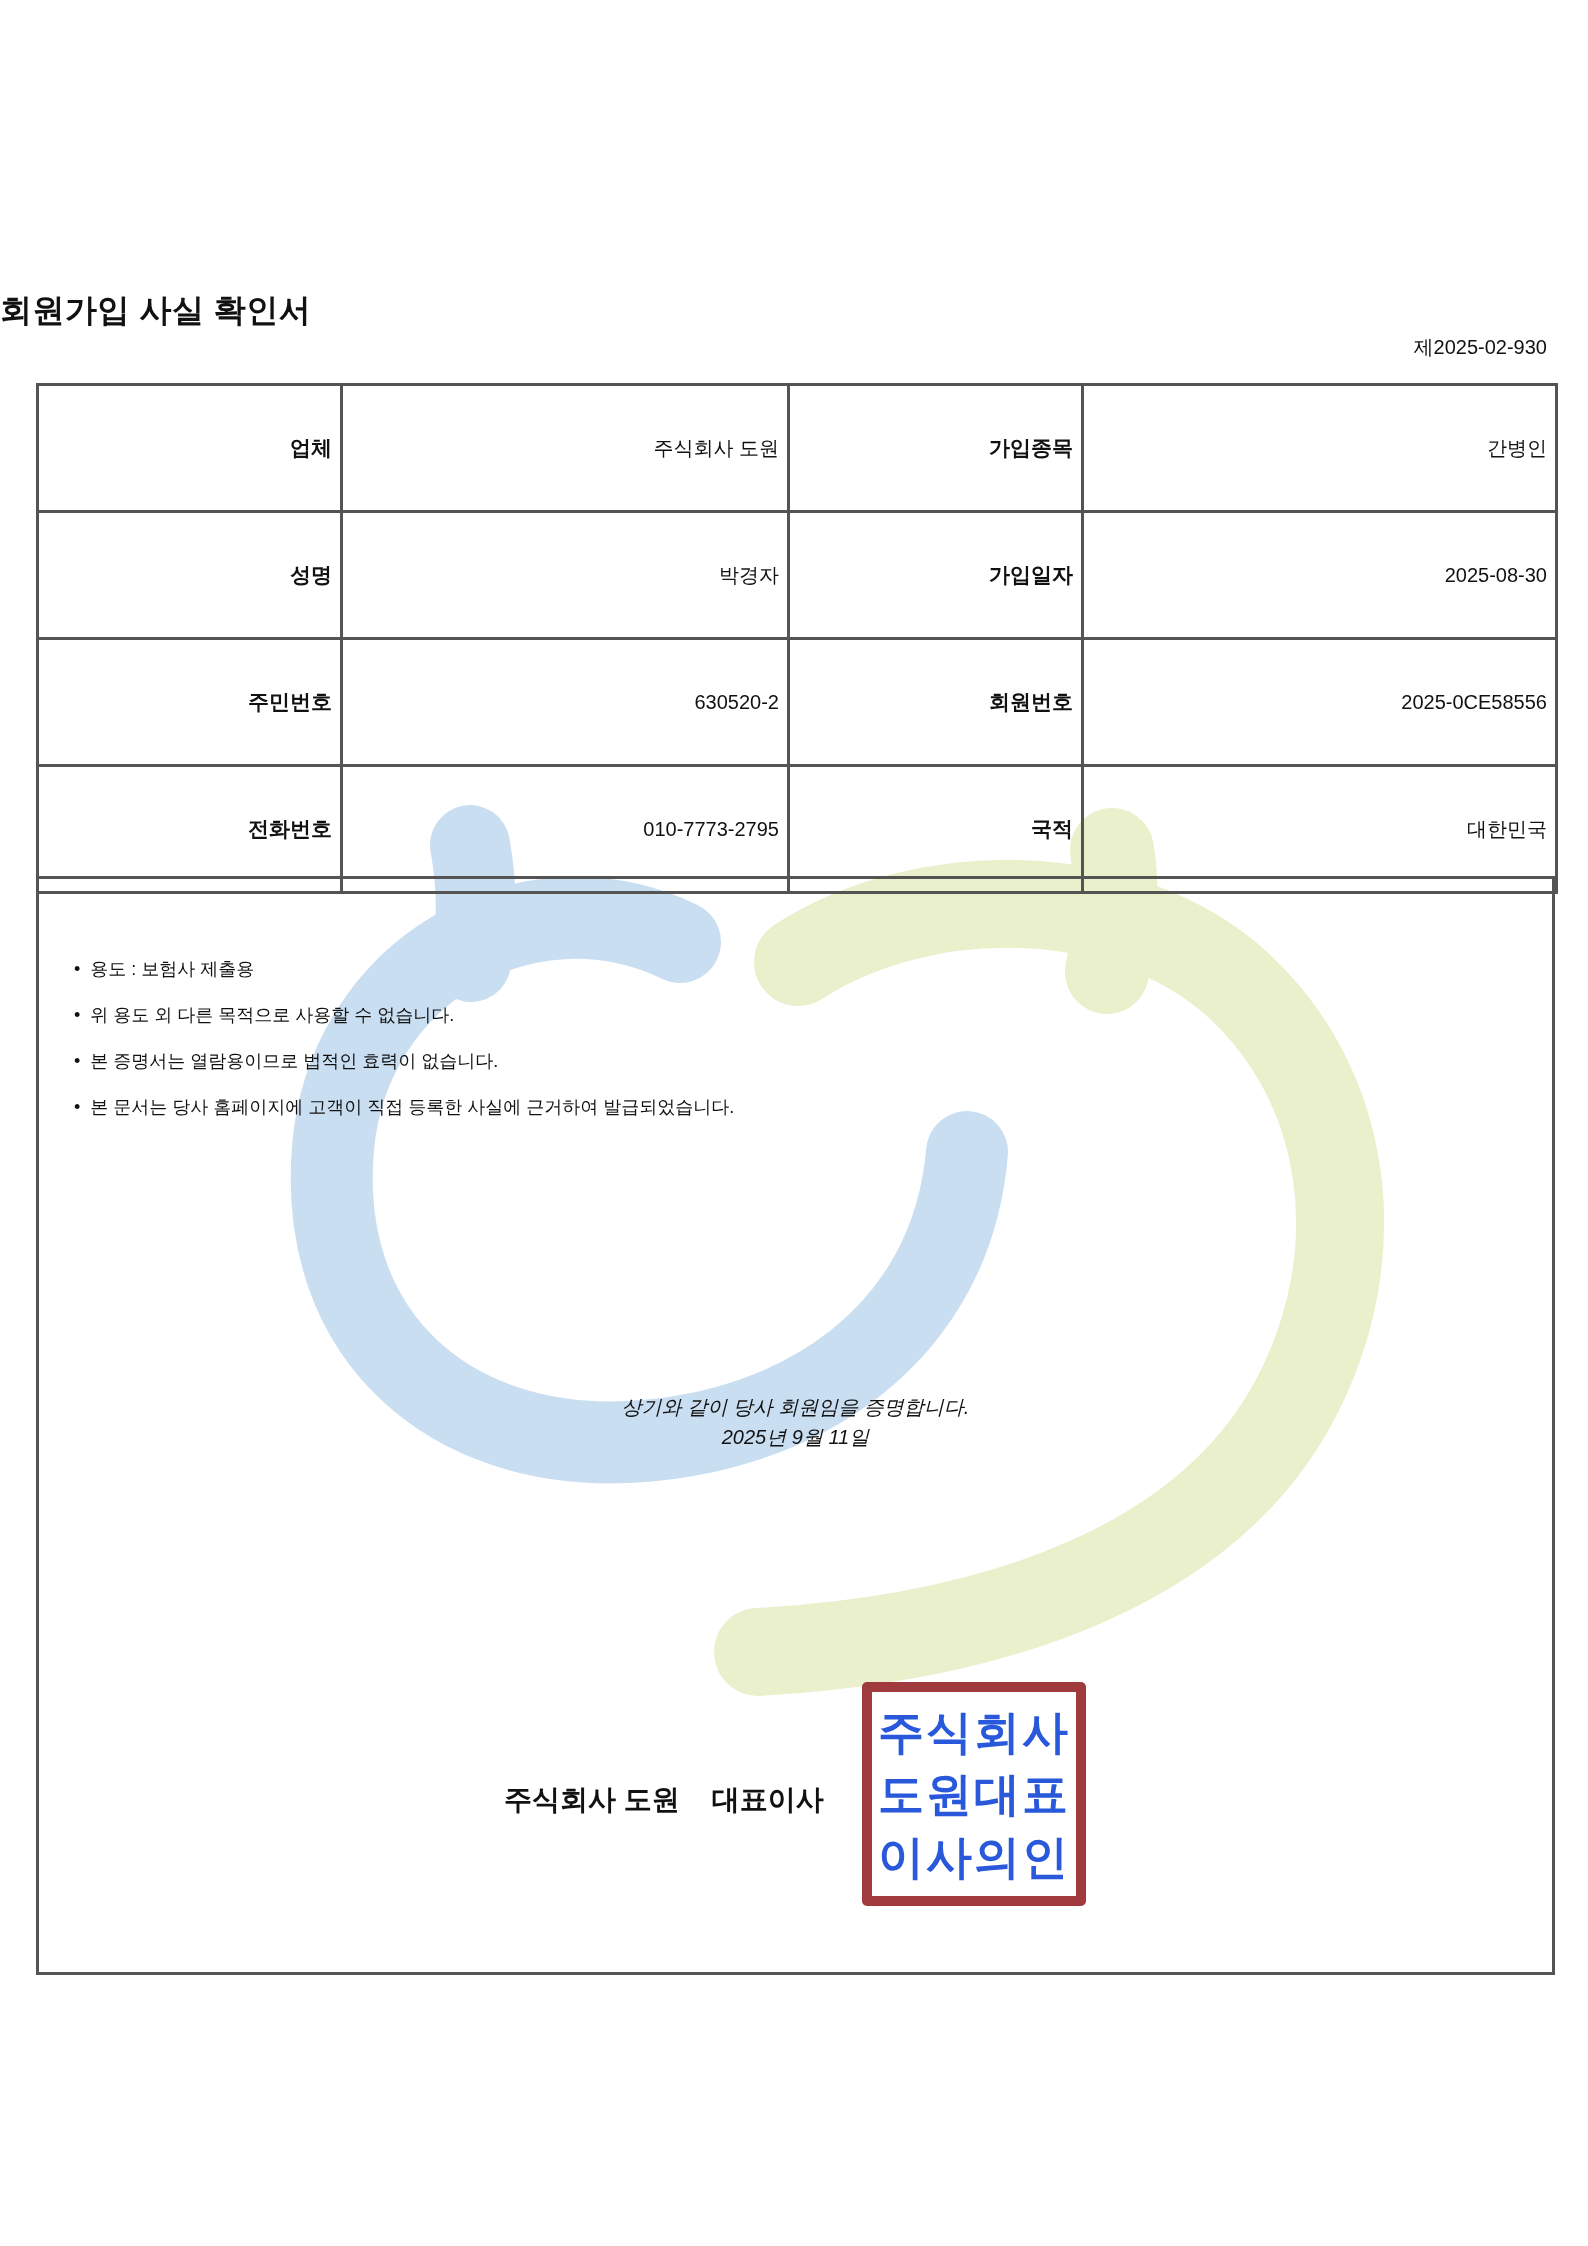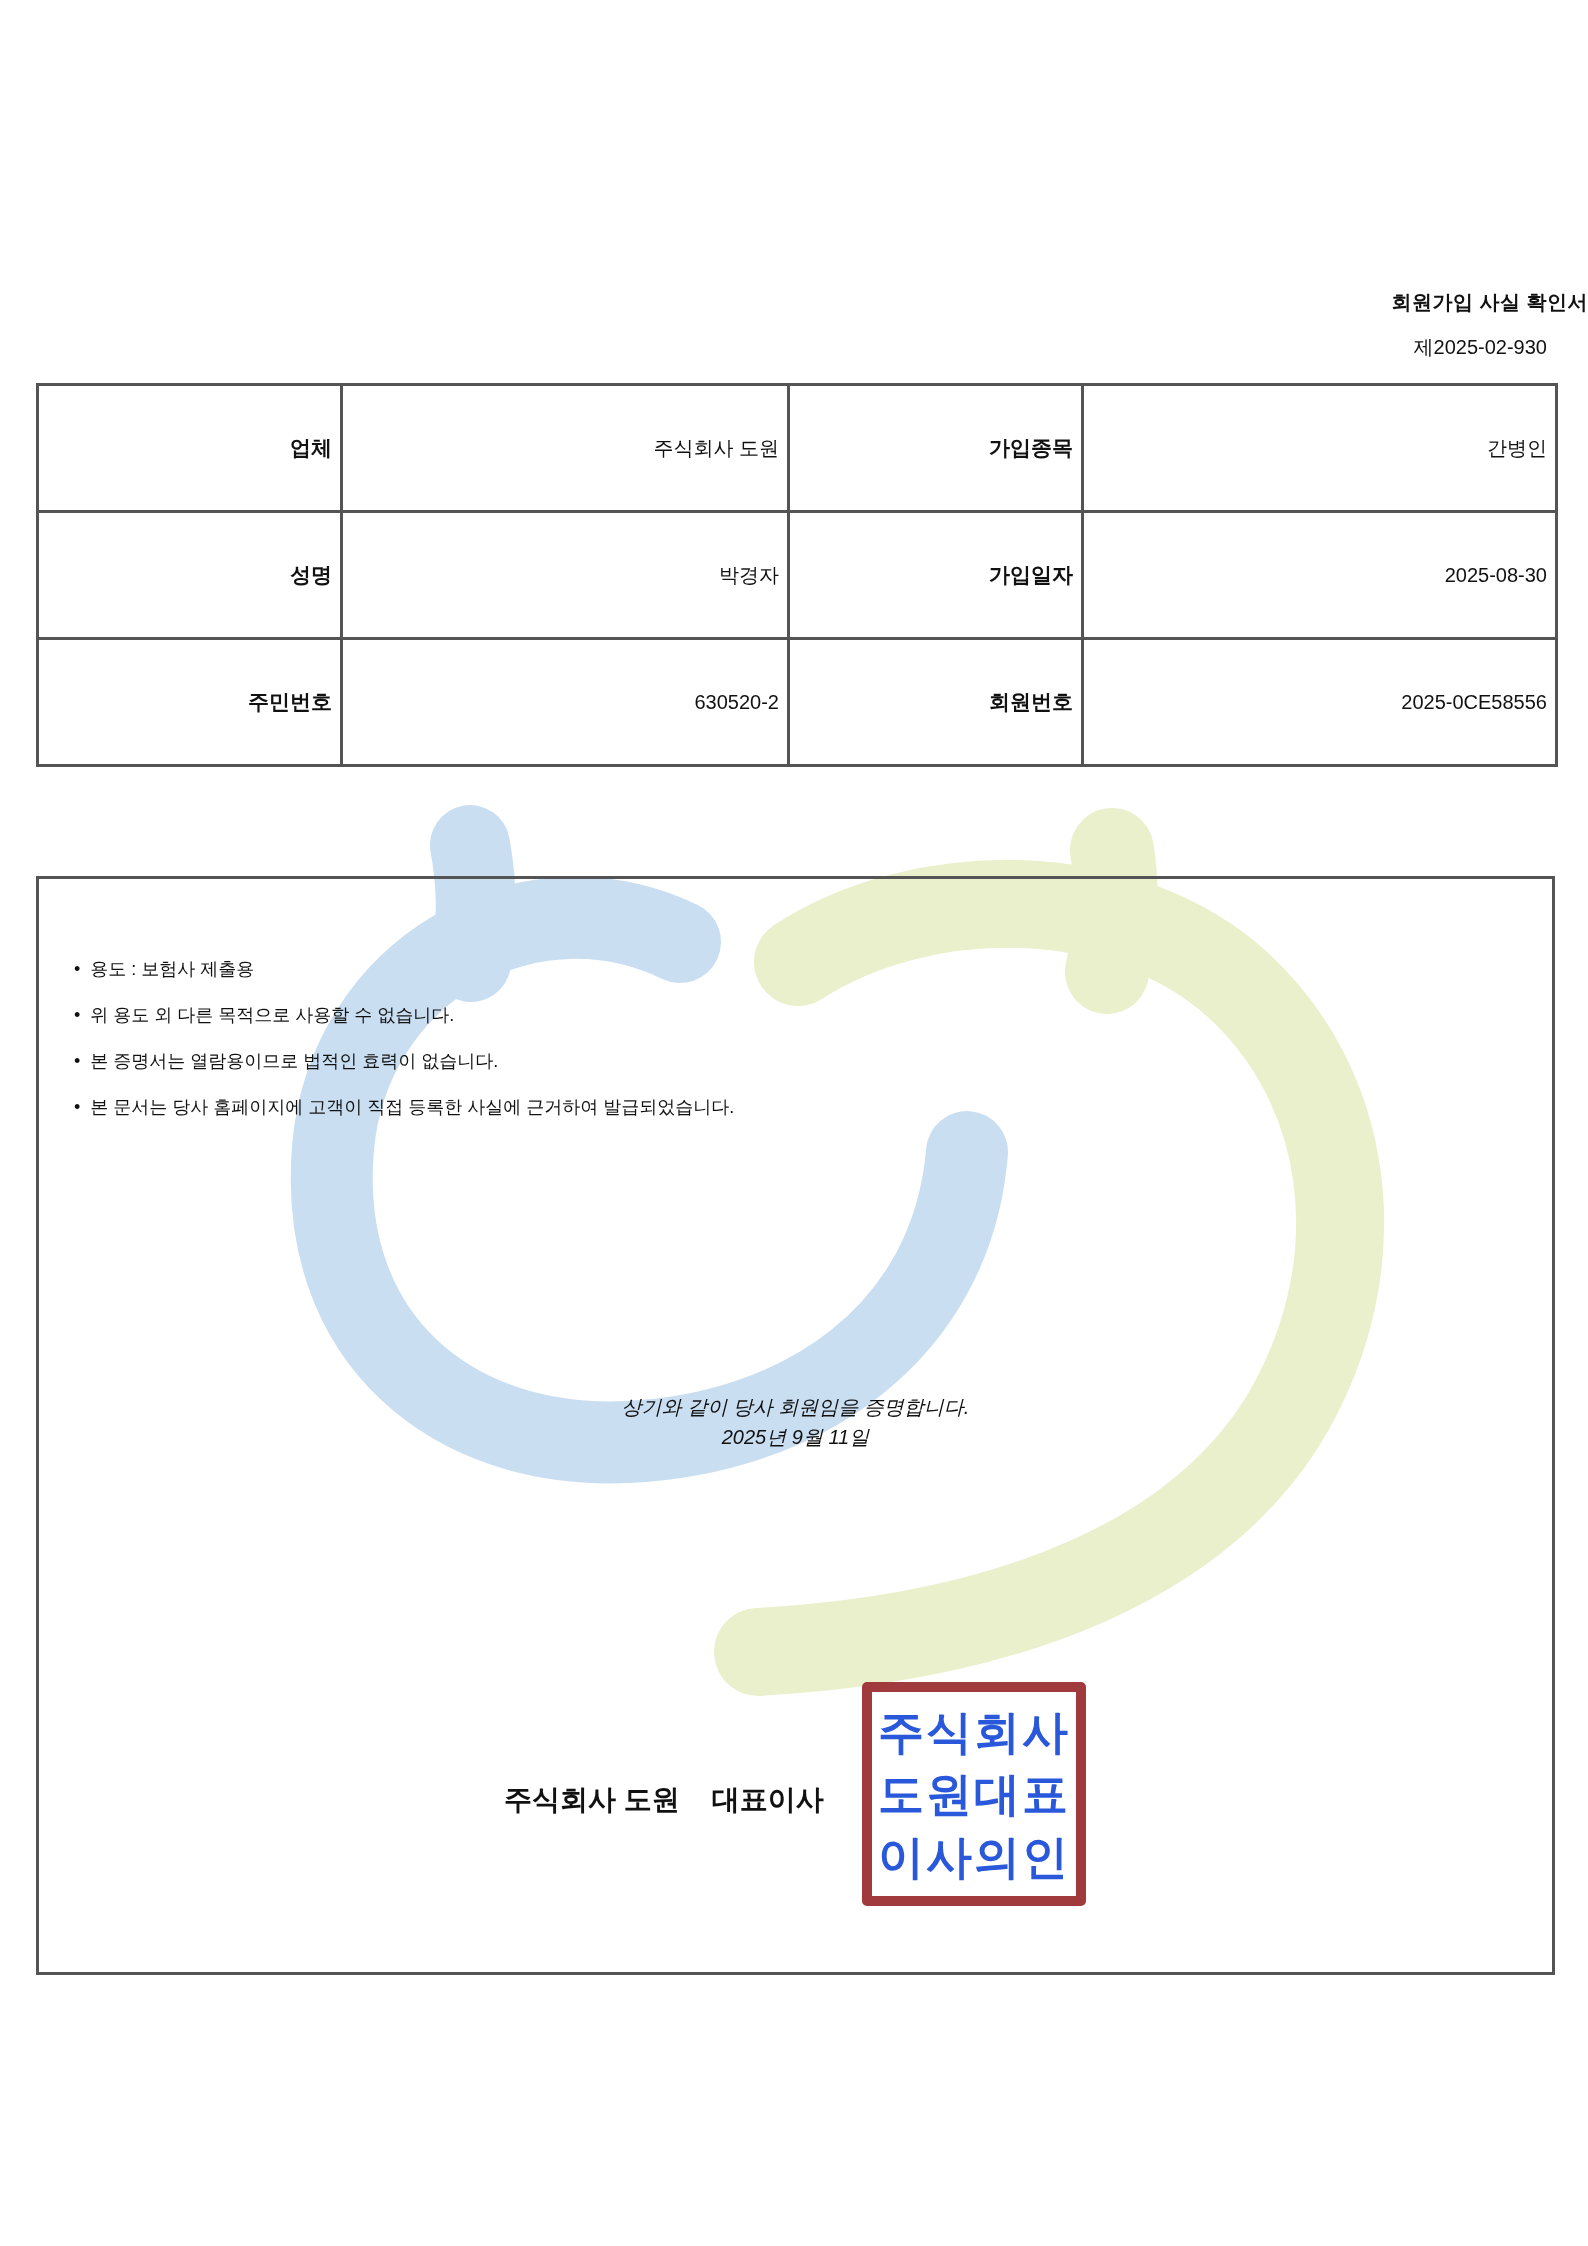--- a/index.html
+++ b/index.html
@@ -14,22 +14,22 @@
   }
   .watermark{
     position:absolute;
     left:0;top:0;width:1588px;height:2246px;
     z-index:0;
   }
   .content{position:absolute;left:0;top:0;width:100%;height:100%;z-index:1;}
   .doc-title{
     position:absolute;
     left:0;top:289px;width:100%;
-    text-align:right;
-    font-size:20px;
+    text-align:left;
+    font-size:32px;
     font-weight:700;
     letter-spacing:0.5px;
   }
   .doc-number{
     position:absolute;
     right:41px;top:334px;
     font-size:20px;
     font-weight:400;
   }
   table.info{
@@ -149,20 +149,26 @@
           <td>박경자</td>
           <th>가입일자</th>
           <td>2025-08-30</td>
         </tr>
         <tr>
           <th>주민번호</th>
           <td>630520-2</td>
           <th>회원번호</th>
           <td>2025-0CE58556</td>
         </tr>
+        <tr>
+          <th>전화번호</th>
+          <td>010-7773-2795</td>
+          <th>국적</th>
+          <td>대한민국</td>
+        </tr>
       </tbody>
     </table>
 
     <div class="big-box"></div>
 
     <div class="notes">
       <div class="note-line">
         <span class="note-bullet">•</span>
         <span>용도 : 보험사 제출용</span>
       </div>

